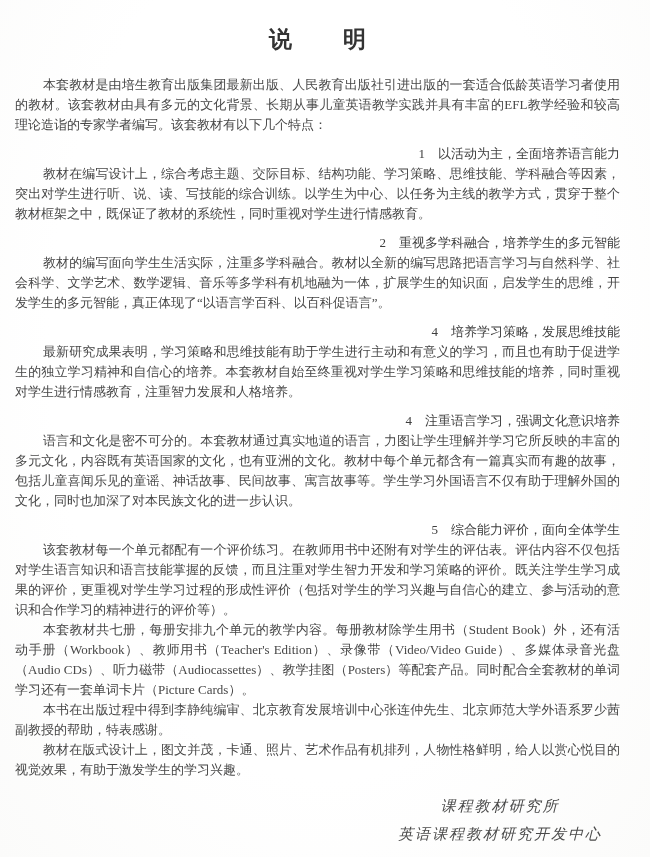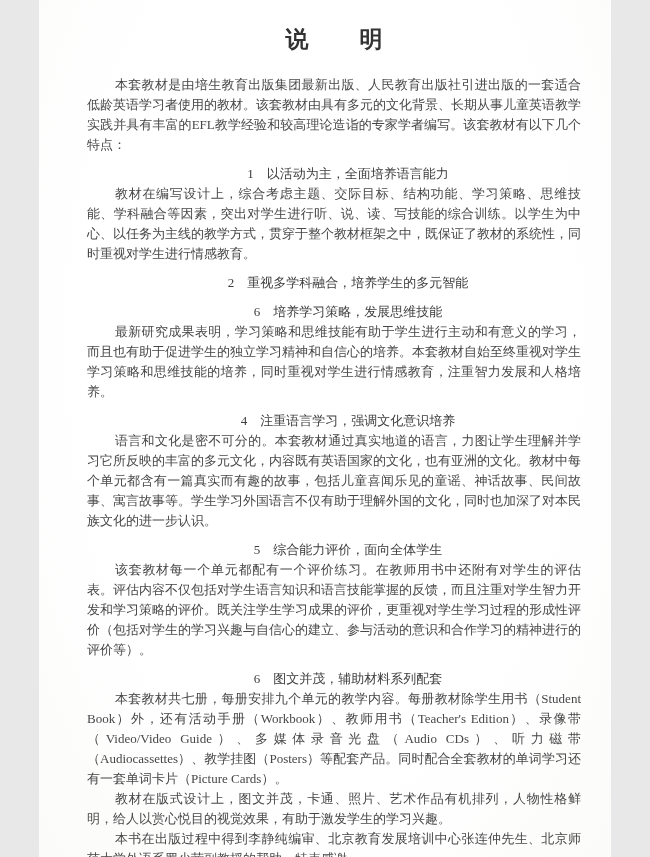--- a/index.html
+++ b/index.html
@@ -2,26 +2,26 @@
 <html><head>
 <meta charset="utf-8">
 <style>
   html, body {
     margin: 0;
     padding: 0;
     background: #e8e8e8;
   }
   .page {
     position: relative;
-    width: 572px;
+    width: 650px;
     height: 857px;
     margin: 0 auto;
     background: radial-gradient(ellipse at 50% 40%, #ffffff 60%, #fbfbfa 100%);
     box-sizing: border-box;
-    padding: 14px 30px 0 48px;
+    padding: 14px 30px 0 15px;
     font-family: "Liberation Serif", "DejaVu Serif", serif;
     color: #474747;
     overflow: hidden;
   }
   .title {
     text-align: center;
     font-size: 23px;
     font-weight: bold;
     color: #333333;
     letter-spacing: 14px;
@@ -36,21 +36,21 @@
     text-justify: inter-ideograph;
   }
   .indent { text-indent: 2.15em; }
   .intro { margin-bottom: 4px; }
   .heading {
     font-size: 13px;
     line-height: 20px;
     margin: 9px 0 0 0;
     text-indent: 2.15em;
     color: #3d3d3d;
-    text-align: center;
+    text-align: right;
   }
   .signature {
     margin-top: 10px;
     text-align: right;
     padding-right: 14px;
   }
   .signature-inner {
     display: inline-block;
     text-align: center;
     font-style: italic;
@@ -70,44 +70,44 @@
 
   <p class="para indent intro">本套教材是由培生教育出版集团最新出版、人民教育出版社引进出版的一套适合低龄英语学习者使用的教材。该套教材由具有多元的文化背景、长期从事儿童英语教学实践并具有丰富的EFL教学经验和较高理论造诣的专家学者编写。该套教材有以下几个特点：</p>
 
   <div>
     <p class="heading">1　以活动为主，全面培养语言能力</p>
     <p class="para indent">教材在编写设计上，综合考虑主题、交际目标、结构功能、学习策略、思维技能、学科融合等因素，突出对学生进行听、说、读、写技能的综合训练。以学生为中心、以任务为主线的教学方式，贯穿于整个教材框架之中，既保证了教材的系统性，同时重视对学生进行情感教育。</p>
   </div>
 
   <div>
     <p class="heading">2　重视多学科融合，培养学生的多元智能</p>
+    <p class="para indent">教材的编写面向学生生活实际，注重多学科融合。教材以全新的编写思路把语言学习与自然科学、社会科学、文学艺术、数学逻辑、音乐等多学科有机地融为一体，扩展学生的知识面，启发学生的思维，开发学生的多元智能，真正体现了“以语言学百科、以百科促语言”。</p>
   </div>
 
   <div>
-    <p class="heading">6　培养学习策略，发展思维技能</p>
+    <p class="heading">4　培养学习策略，发展思维技能</p>
     <p class="para indent">最新研究成果表明，学习策略和思维技能有助于学生进行主动和有意义的学习，而且也有助于促进学生的独立学习精神和自信心的培养。本套教材自始至终重视对学生学习策略和思维技能的培养，同时重视对学生进行情感教育，注重智力发展和人格培养。</p>
   </div>
 
   <div>
     <p class="heading">4　注重语言学习，强调文化意识培养</p>
     <p class="para indent">语言和文化是密不可分的。本套教材通过真实地道的语言，力图让学生理解并学习它所反映的丰富的多元文化，内容既有英语国家的文化，也有亚洲的文化。教材中每个单元都含有一篇真实而有趣的故事，包括儿童喜闻乐见的童谣、神话故事、民间故事、寓言故事等。学生学习外国语言不仅有助于理解外国的文化，同时也加深了对本民族文化的进一步认识。</p>
   </div>
 
   <div>
     <p class="heading">5　综合能力评价，面向全体学生</p>
     <p class="para indent">该套教材每一个单元都配有一个评价练习。在教师用书中还附有对学生的评估表。评估内容不仅包括对学生语言知识和语言技能掌握的反馈，而且注重对学生智力开发和学习策略的评价。既关注学生学习成果的评价，更重视对学生学习过程的形成性评价（包括对学生的学习兴趣与自信心的建立、参与活动的意识和合作学习的精神进行的评价等）。</p>
   </div>
 
   <div>
-    <p class="heading">6　图文并茂，辅助材料系列配套</p>
     <p class="para indent">本套教材共七册，每册安排九个单元的教学内容。每册教材除学生用书（Student Book）外，还有活动手册（Workbook）、教师用书（Teacher's Edition）、录像带（Video/Video Guide）、多媒体录音光盘（Audio CDs）、听力磁带（Audiocassettes）、教学挂图（Posters）等配套产品。同时配合全套教材的单词学习还有一套单词卡片（Picture Cards）。</p>
   </div>
 
+  <p class="para indent">本书在出版过程中得到李静纯编审、北京教育发展培训中心张连仲先生、北京师范大学外语系罗少茜副教授的帮助，特表感谢。</p>
   <p class="para indent">教材在版式设计上，图文并茂，卡通、照片、艺术作品有机排列，人物性格鲜明，给人以赏心悦目的视觉效果，有助于激发学生的学习兴趣。</p>
-  <p class="para indent">本书在出版过程中得到李静纯编审、北京教育发展培训中心张连仲先生、北京师范大学外语系罗少茜副教授的帮助，特表感谢。</p>
 
   <div class="signature">
     <div class="signature-inner">
       <p>课程教材研究所</p>
       <p>英语课程教材研究开发中心</p>
     </div>
   </div>
 
 </div>
 

